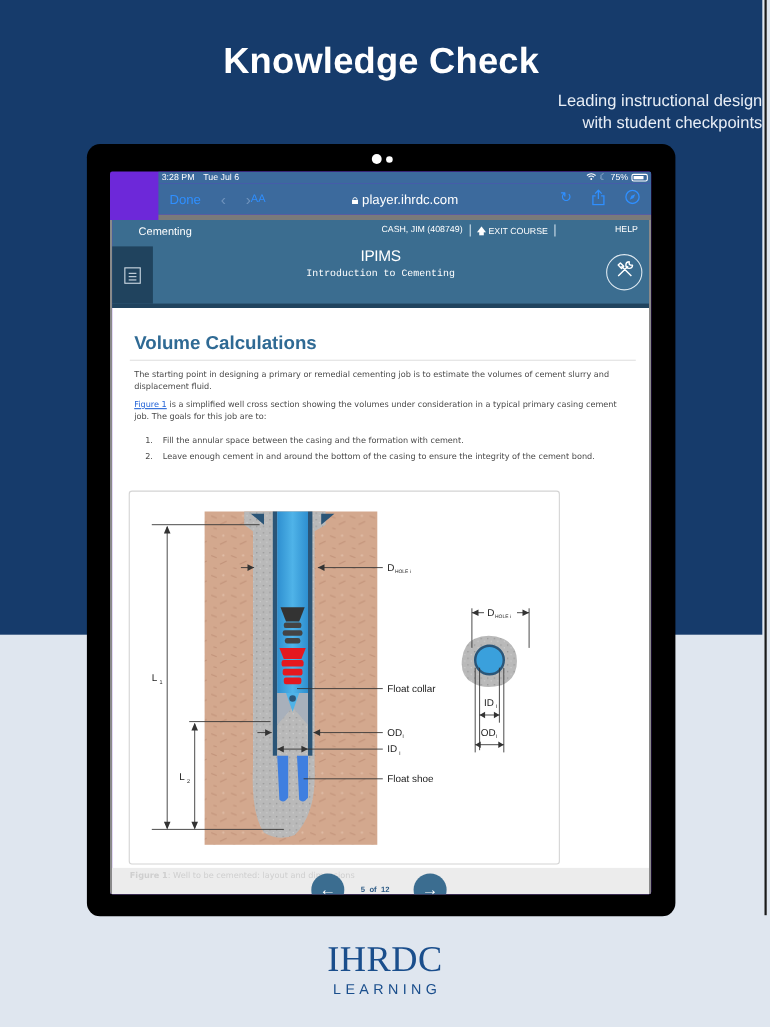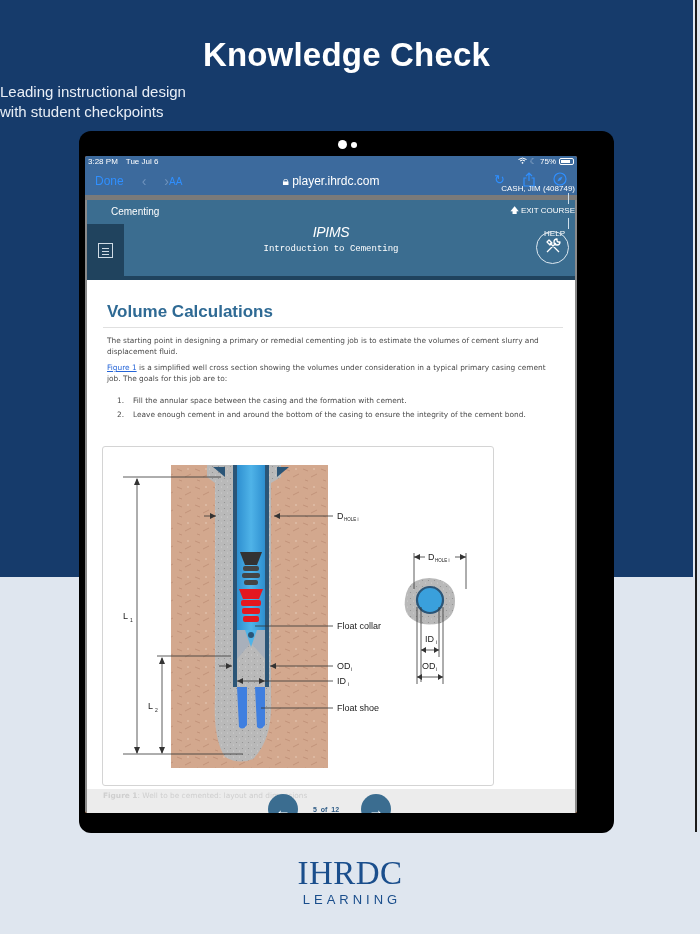--- a/index.html
+++ b/index.html
@@ -3,55 +3,55 @@
 <meta charset="utf-8">
 <style>
   * { box-sizing: border-box; margin: 0; padding: 0; }
   html, body { width: 700px; height: 934px; overflow: hidden; }
   body { position: relative; background: #dfe6ef; font-family: "Liberation Sans", sans-serif; }
 
   .hero-bg { position: absolute; left: 0; top: 0; width: 693px; height: 577px; background: #163b6b; }
   .edge-line { position: absolute; left: 695px; top: 0; width: 2px; height: 832px; background: #1b1b1b; }
 
   .hero-title { position: absolute; left: 0; top: 36px; width: 693px; text-align: center; color: #fff; font-weight: 700; font-size: 33px; letter-spacing: 0.2px; }
-  .hero-sub { position: absolute; left: 0; top: 82px; width: 693px; text-align: left; color: #e8eef6; font-size: 15px; line-height: 20px; }
+  .hero-sub { position: absolute; left: 0; top: 82px; width: 693px; text-align: right; color: #e8eef6; font-size: 15px; line-height: 20px; }
 
   .tablet { position: absolute; left: 79px; top: 131px; width: 535px; height: 702px; background: #000; border-radius: 12px; }
   .cam { position: absolute; top: 10px; width: 8px; height: 8px; border-radius: 50%; background: #fff; }
   .cam.a { left: 259px; width: 9px; height: 9px; top: 9px; }
   .cam.b { left: 272px; width: 6px; height: 6px; top: 11px; }
 
-  .screen { position: absolute; left: 85px; top: 156px; width: 492px; height: 657px; background: #f97316; overflow: hidden; border-radius: 2px; }
+  .screen { position: absolute; left: 100px; top: 156px; width: 492px; height: 657px; background: #6d28d9; overflow: hidden; border-radius: 2px; padding-left: 44px; }
 
   .statusbar { height: 11px; background: #3c6a9d; color: #fff; font-size: 8px; display: flex; align-items: center; padding: 0 3px; }
   .statusbar .time { margin-right: 8px; }
   .statusbar .right { margin-left: auto; display: flex; align-items: center; gap: 3px; }
   .battery { width: 15px; height: 7px; border: 1px solid #fff; border-radius: 2px; position: relative; }
   .battery::after { content: ""; position: absolute; left: 1px; top: 1px; width: 9px; height: 3px; background: #fff; }
 
   .safari { height: 28px; background: #3c6a9d; display: flex; align-items: center; padding: 0 10px; position: relative; }
   .safari .done { color: #2f8fff; font-size: 12px; }
   .safari .navb { color: #6f93bd; font-size: 14px; margin-left: 18px; }
   .safari .aa { color: #2f8fff; font-size: 10px; }
   .safari .url { position: absolute; left: 0; right: 0; text-align: center; color: #fff; font-size: 12px; pointer-events: none; }
   .safari .url span { pointer-events: auto; }
   .safari .icons { margin-left: auto; display: flex; gap: 18px; color: #2f8fff; font-size: 13px; }
 
   .grayband { height: 5px; background: #7a7a7a; }
 
   .course-header { position: absolute; left: 2px; top: 44px; width: 488px; height: 80px; background: #3b6d90; }
   .ch-top { height: 22px; display: flex; align-items: center; color: #fff; font-size: 9px; }
   .ch-top .name { margin-left: 24px; font-size: 10px; }
-  .ch-top .right { margin-left: auto; display: flex; align-items: flex-end; font-size: 8px; flex-direction: column; }
+  .ch-top .right { margin-left: auto; display: flex; align-items: flex-start; font-size: 8px; }
   .ch-top .sep { width: 1px; height: 11px; background: #cfe0ec; margin: 0 6px; }
   .ch-top .help { margin-right: 10px; margin-left: 48px; }
   .menu-btn { position: absolute; left: 0; top: 24px; width: 37px; height: 52px; background: #20435e; display: flex; align-items: center; justify-content: center; }
   .menu-icon { width: 15px; height: 15px; border: 1px solid #cfdbe5; position: relative; }
   .menu-icon i { position: absolute; left: 3px; right: 3px; height: 1px; background: #cfdbe5; }
-  .ch-title { position: absolute; left: 0; right: 0; top: 24px; text-align: center; color: #fff; font-size: 14px; letter-spacing: -0.3px; font-style: italic; }
+  .ch-title { position: absolute; left: 0; right: 0; top: 24px; text-align: center; color: #fff; font-size: 14px; letter-spacing: -0.3px; }
   .ch-sub { position: absolute; left: 0; right: 0; top: 44px; text-align: center; color: #fff; font-size: 9px; font-family: Liberation Mono, monospace; }
   .tools-btn { position: absolute; right: 6px; top: 31px; width: 33px; height: 33px; border: 1.5px solid #dde8f0; border-radius: 50%; display: flex; align-items: center; justify-content: center; color: #fff; }
   .ch-bottom { position: absolute; left: 0; right: 0; bottom: 0; height: 4px; background: #20435e; }
 
   .content { position: absolute; left: 2px; top: 124px; width: 488px; height: 533px; background: #fff; }
   .frame-side { position: absolute; top: 44px; width: 2px; height: 613px; background: #8a8a8a; }
 
   .page-title { position: absolute; left: 20px; top: 22px; color: #2f6a94; font-size: 17px; font-weight: 700; }
   .title-rule { position: absolute; left: 16px; top: 47px; width: 460px; height: 1px; background: #e0e0e0; }
   .para { position: absolute; left: 20px; width: 440px; font-family: "DejaVu Sans", sans-serif; font-size: 7.4px; line-height: 10.5px; color: #4a4a4a; }

